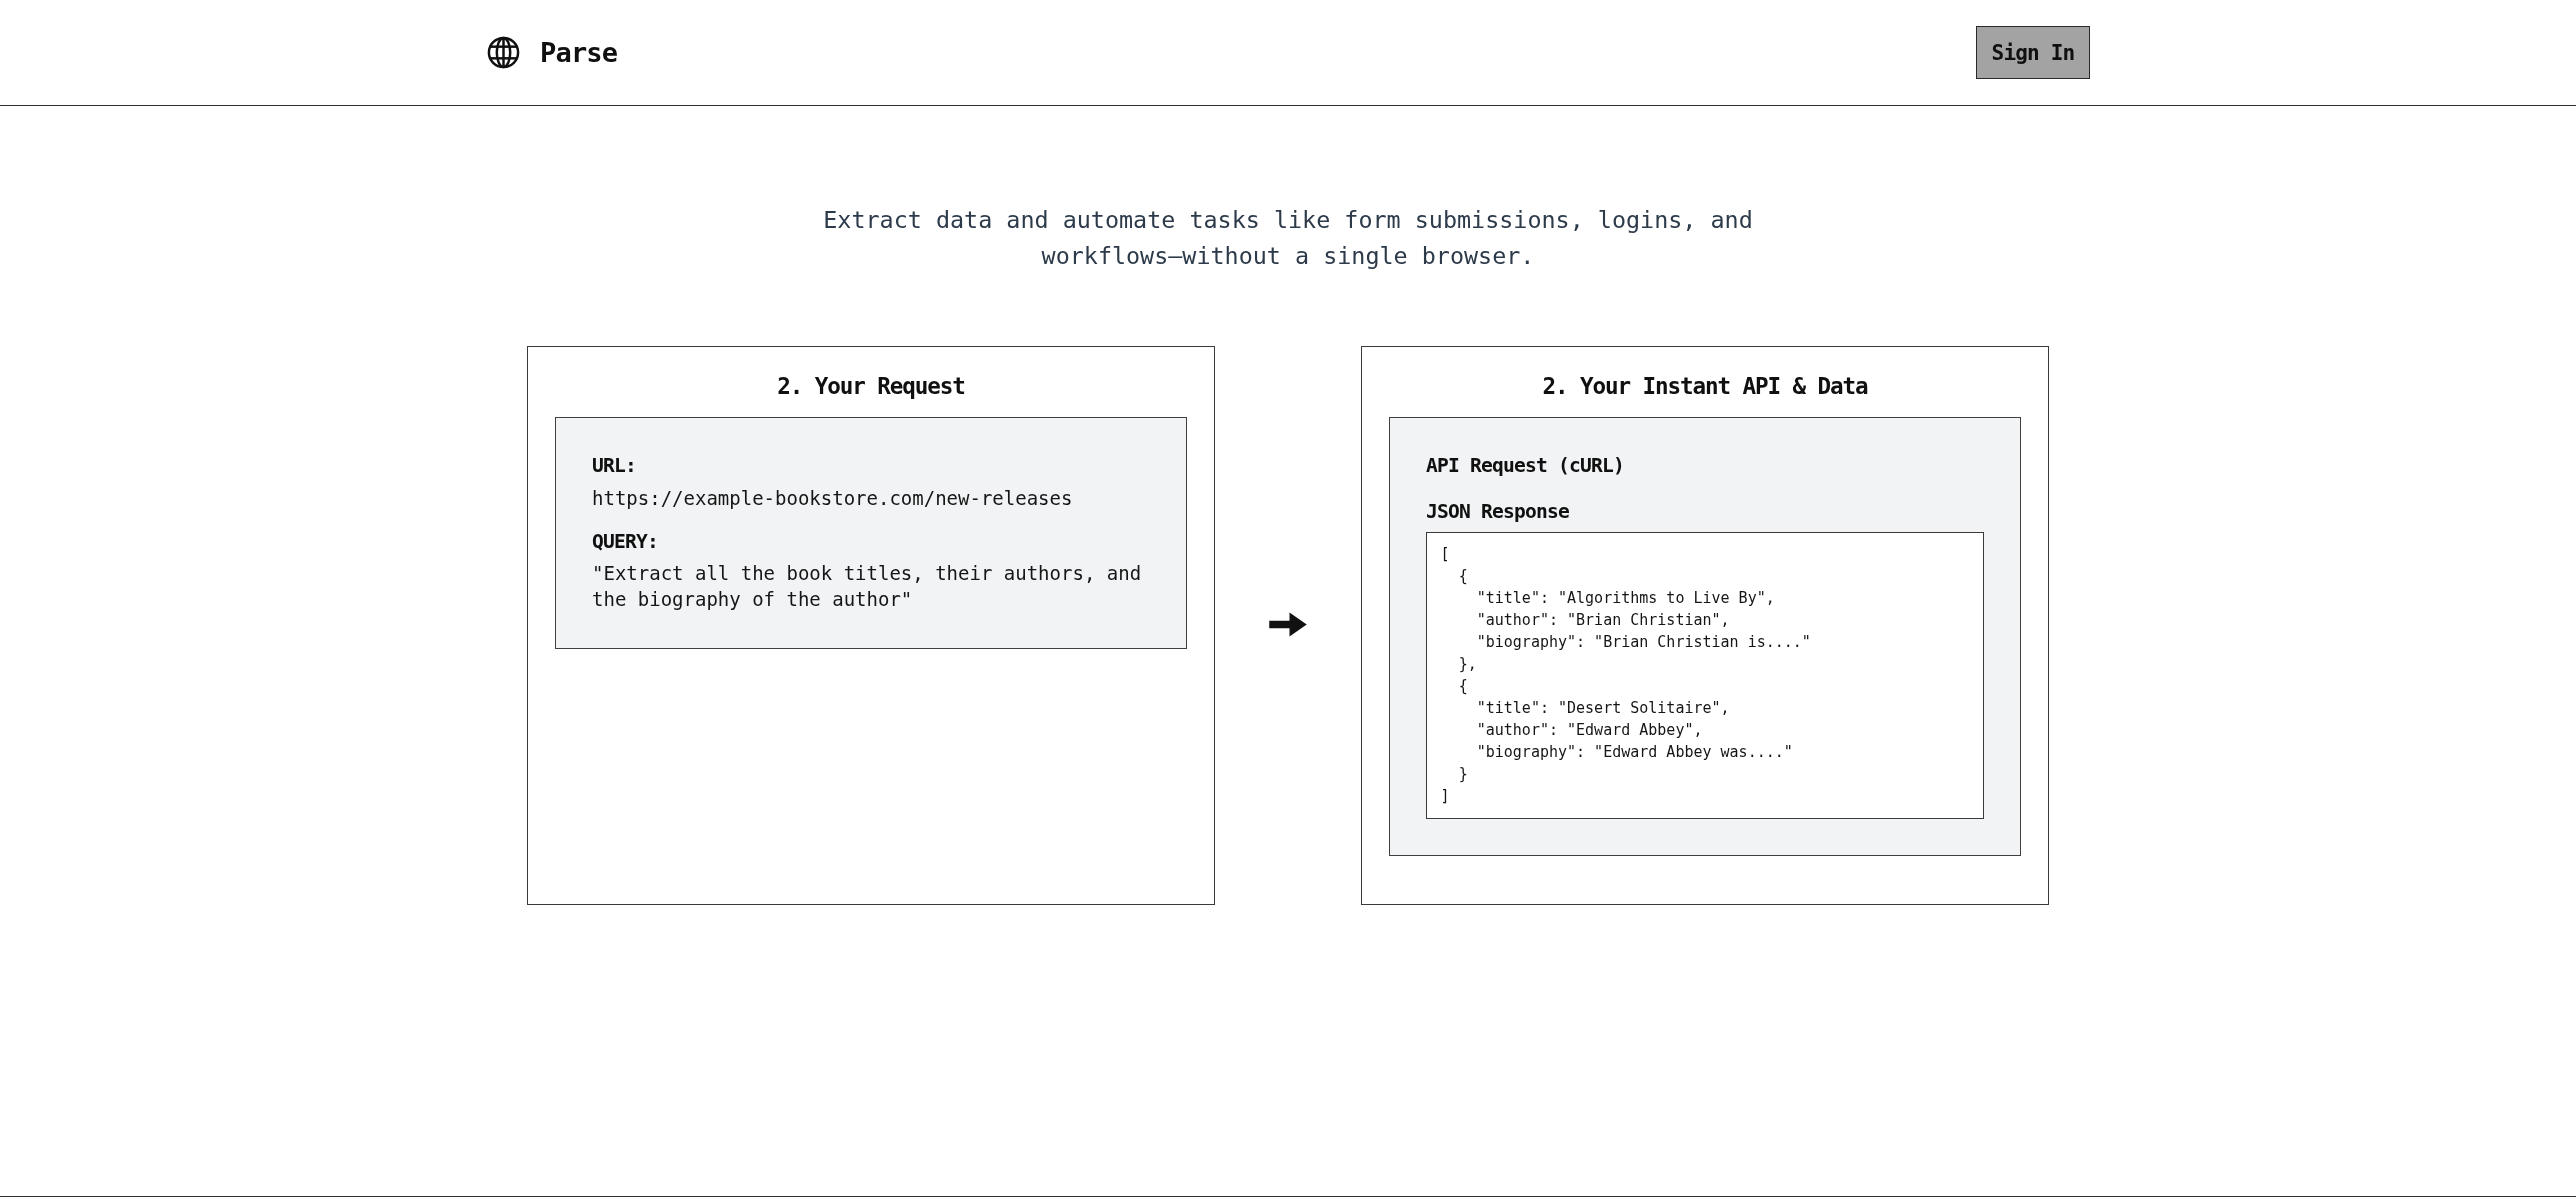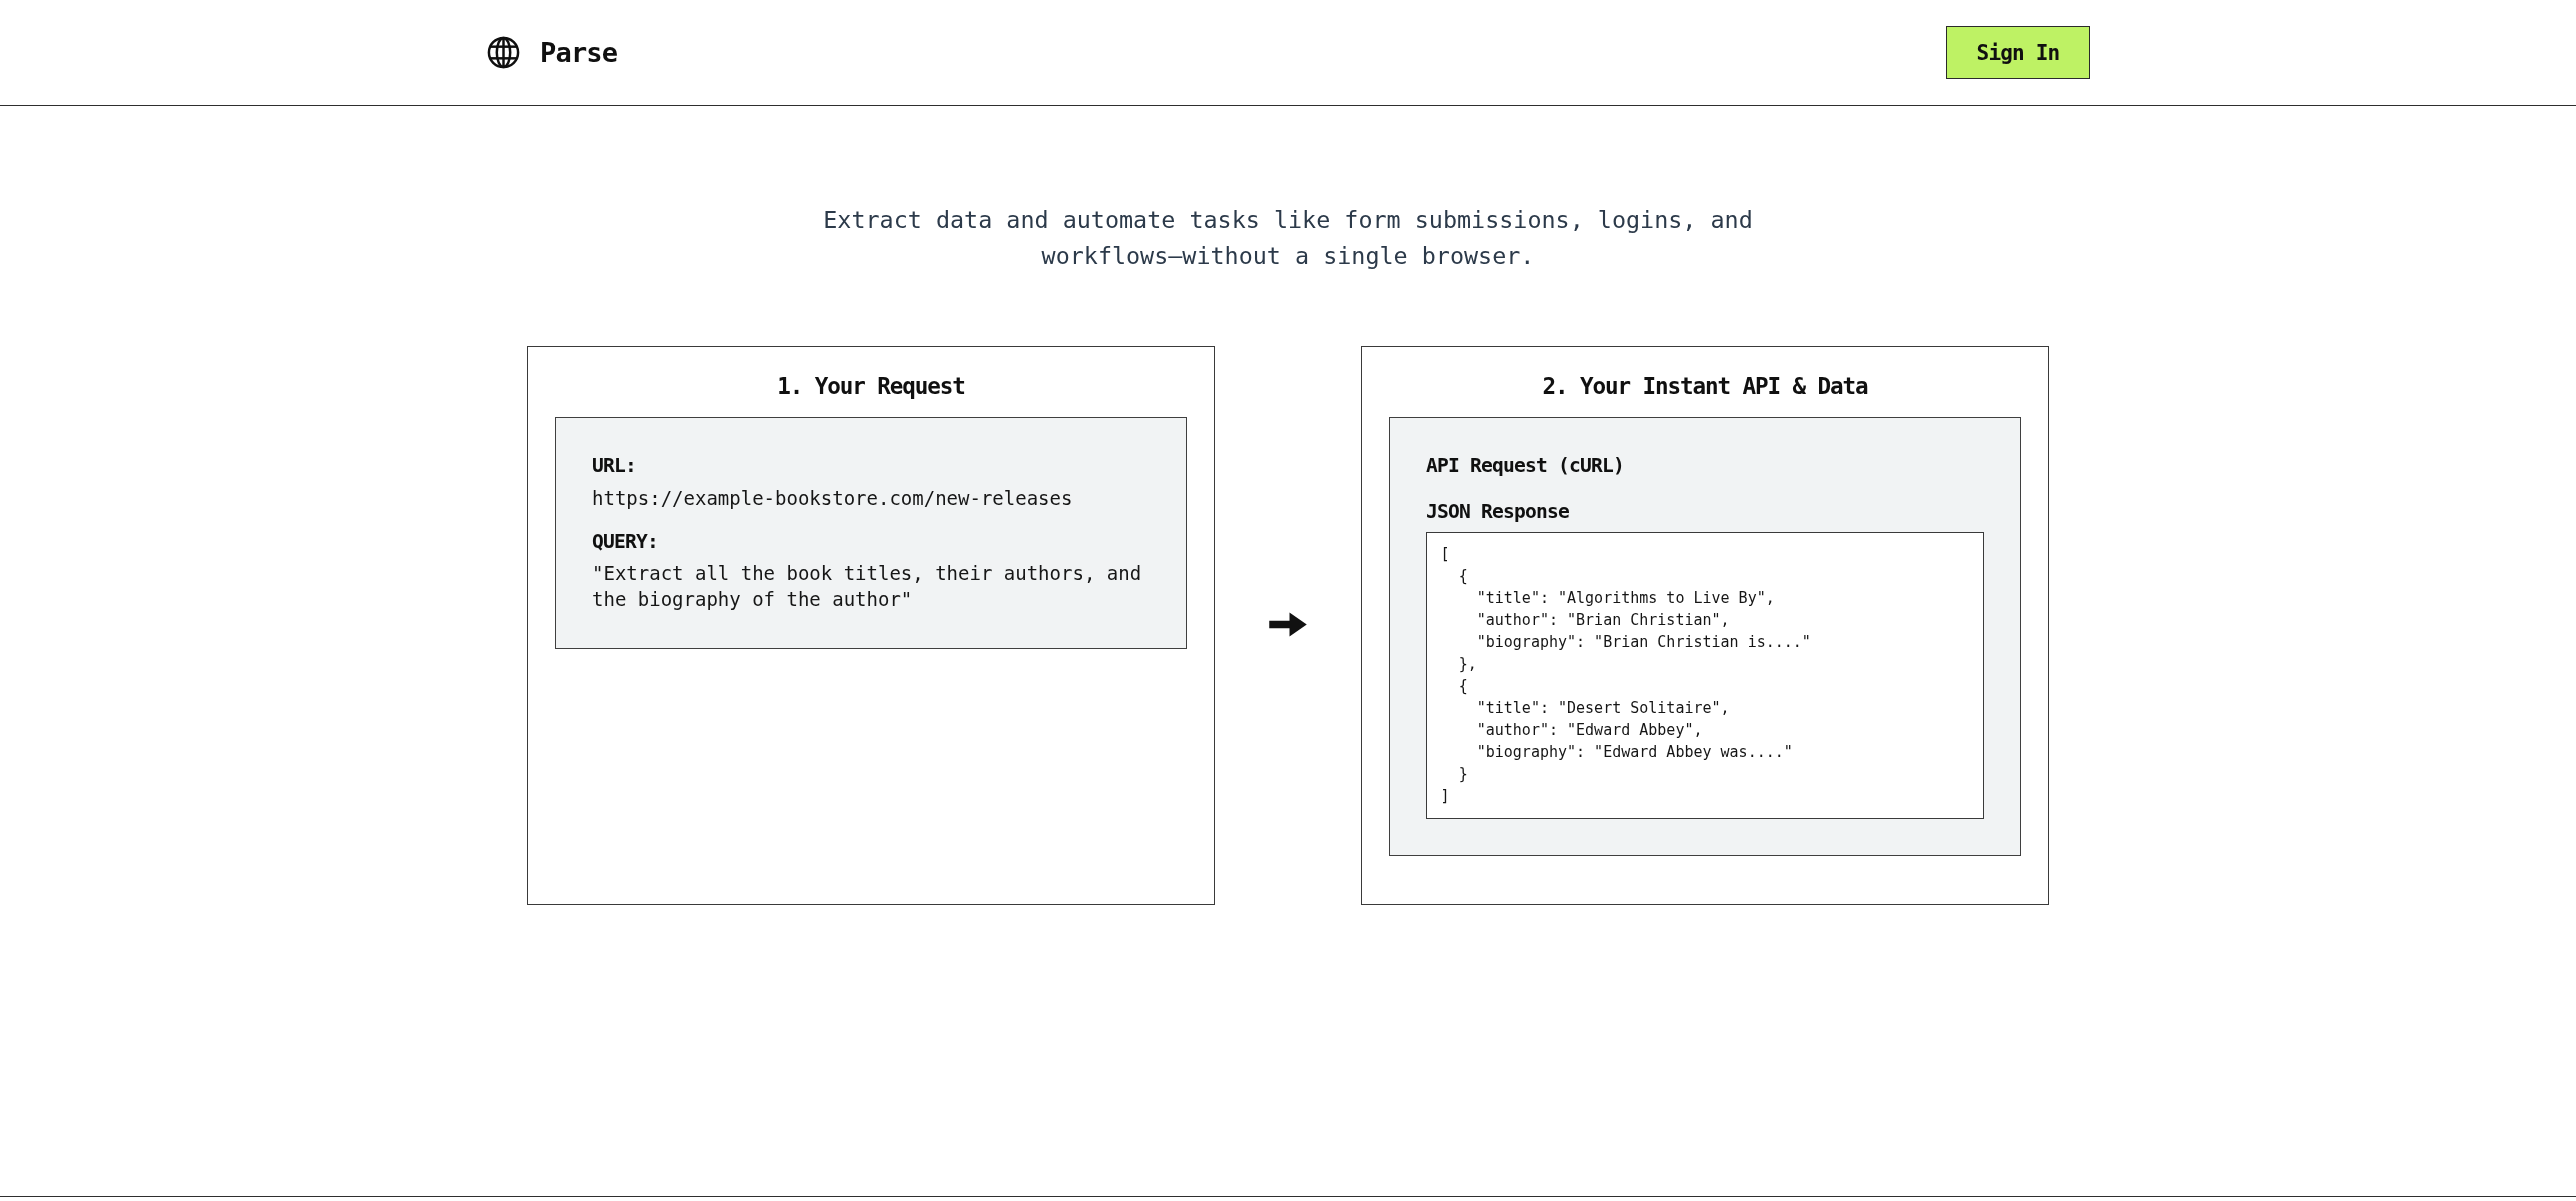--- a/index.html
+++ b/index.html
@@ -22,23 +22,23 @@
     width: 1604px; height: 100%;
     margin: 0 auto;
     display: flex; align-items: center; justify-content: space-between;
   }
   .brand { display: flex; align-items: center; gap: 19px; cursor: pointer; }
   .brand svg { display: block; }
   .brand-name {
     font-size: 27px; font-weight: bold; letter-spacing: -0.8px; color: #101010;
   }
   .signin-btn {
-    background: #bef264;
+    background: #a3a3a3;
     border: 1.5px solid #2a2a2a;
-    width: 144px; height: 53px;
+    width: 114px; height: 53px;
     display: flex; align-items: center; justify-content: center;
     font-family: inherit;
     font-size: 21px; font-weight: bold; letter-spacing: -0.8px; color: #101010;
     cursor: pointer;
   }
 
   
   .hero { text-align: center; padding-top: 88px; }
   .hero-title {
     font-size: 79px; font-weight: bold; letter-spacing: -9px;
@@ -137,21 +137,21 @@
   </div>
 </div>
 
 <div class="hero">
   <div class="hero-subtitle">Extract data and automate tasks like form submissions, logins, and workflows—without a single browser.</div>
 </div>
 
 <div class="cards">
 
   <div class="card">
-    <div class="card-title">1. Your Request</div>
+    <div class="card-title">2. Your Request</div>
     <div class="panel">
       <div class="panel-label">URL:</div>
       <div class="panel-value">https://example-bookstore.com/new-releases</div>
       <div class="panel-label">QUERY:</div>
       <div class="panel-value">"Extract all the book titles, their authors, and the biography of the author"</div>
     </div>
   </div>
 
   <div class="arrow-wrap">
     <span>

